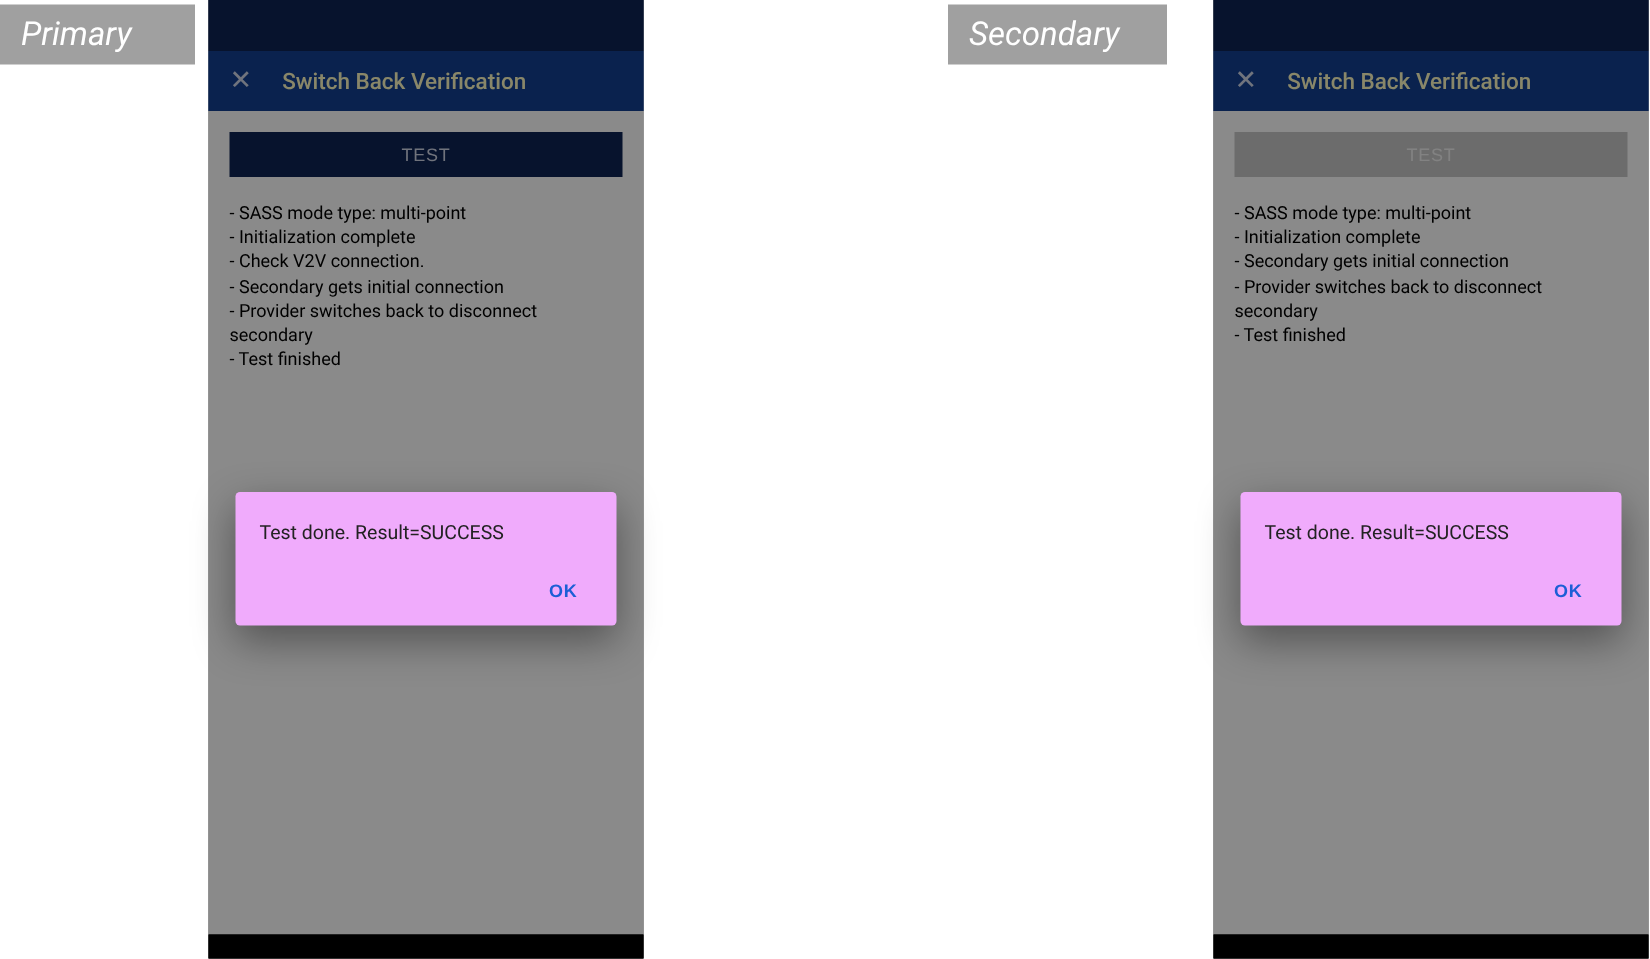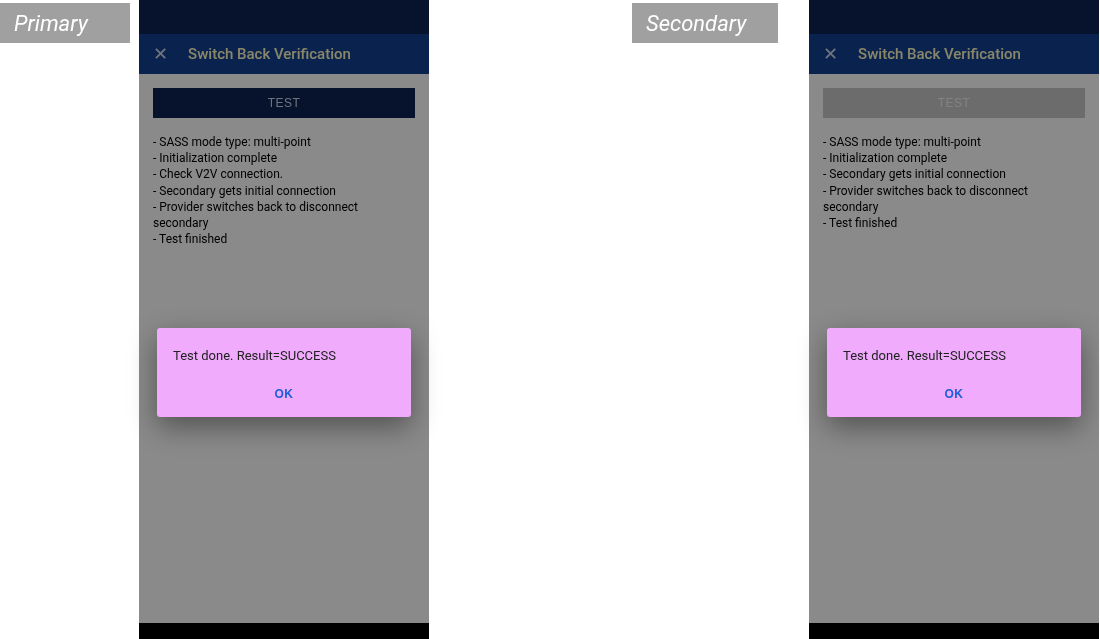--- a/index.html
+++ b/index.html
@@ -126,21 +126,21 @@
       z-index: 20;
       padding: 20px 16px 10px 16px;
       margin-top: 36px;
     }
     .dialog-text {
       color: #222222;
       font-size: 13px;
     }
     .dialog-actions {
       display: flex;
-      justify-content: center;
+      justify-content: flex-end;
       margin-top: 18px;
     }
     .dialog-ok {
       background: none;
       border: none;
       color: #1c5ed6;
       font-size: 12px;
       font-weight: 600;
       letter-spacing: 0.5px;
       padding: 6px 10px;

